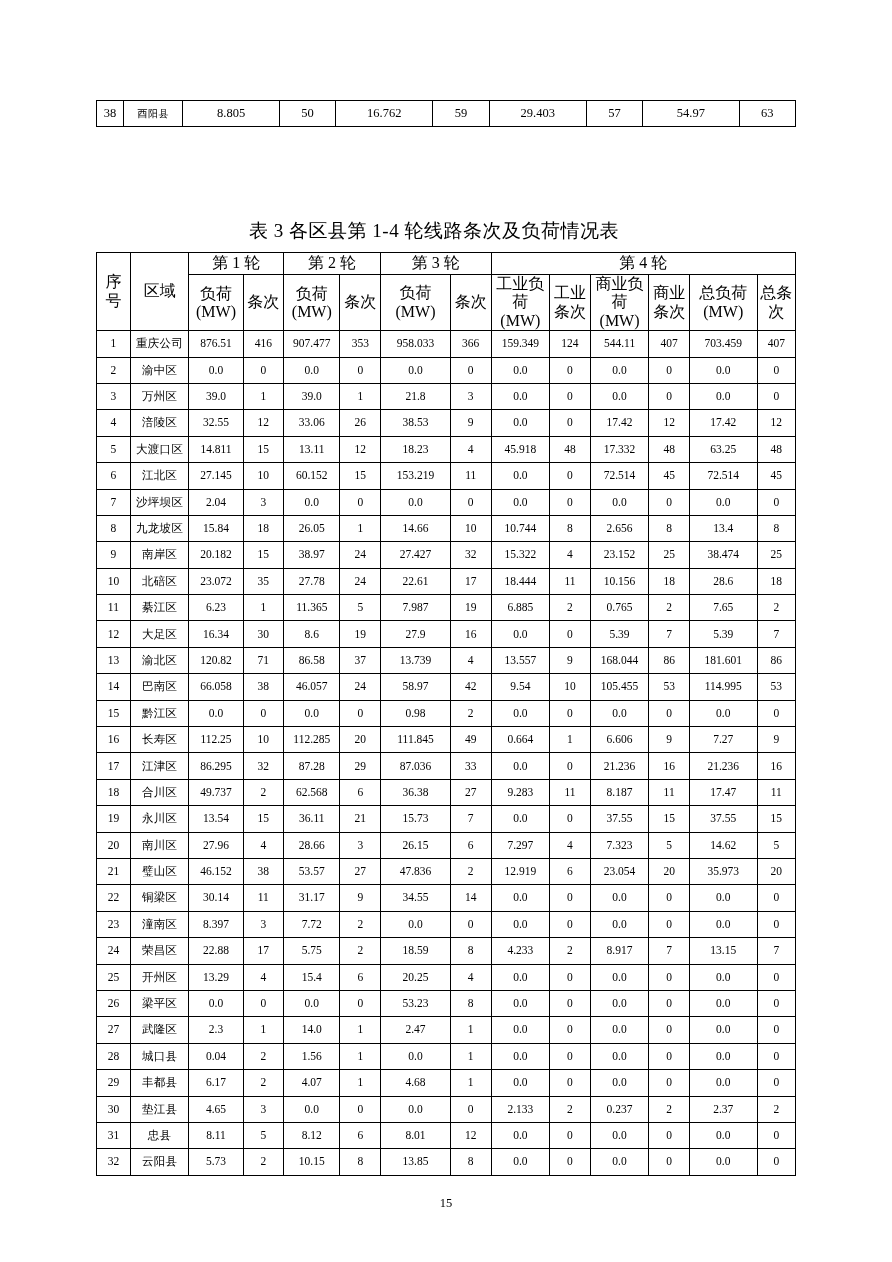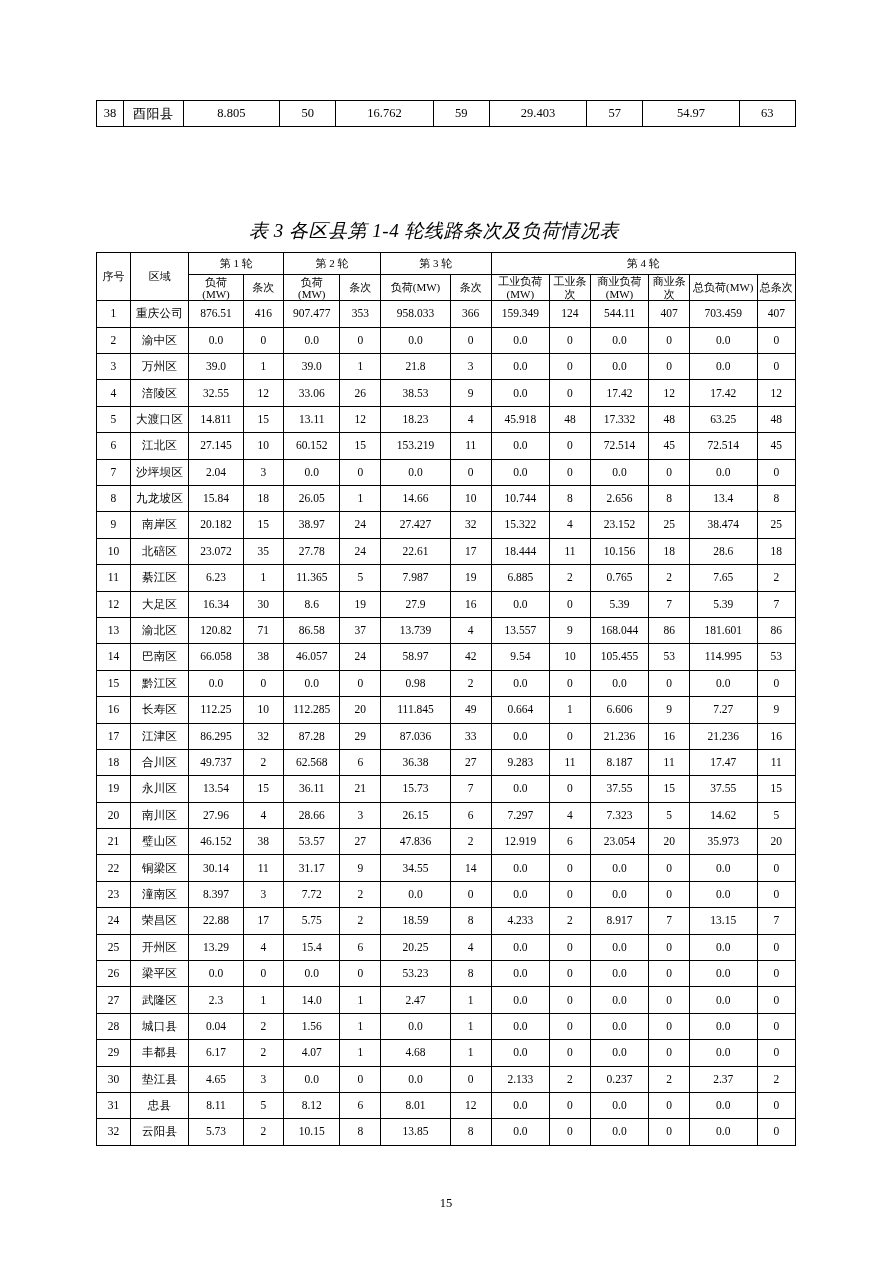--- a/index.html
+++ b/index.html
@@ -39,35 +39,34 @@
     vertical-align: middle;
     font-weight: normal;
     font-family: "Liberation Serif", "DejaVu Serif", serif;
     padding: 0;
   }
   .top-table td {
     height: 25px;
     font-size: 12.5px;
   }
   .top-table td.num { width: 28px; }
-  .top-table td.region { width: 66px; font-size: 13px; letter-spacing: 0.5px;}
+  .top-table td.region { width: 66px; font-size: 10px; letter-spacing: 0.5px;}
   .top-table td.big { width: 106px; }
   .top-table td.small { width: 62px; }
 
   
   .table-title {
     position: absolute;
     top: 218px;
     left: 0;
     width: 868px;
     text-align: center;
     font-size: 19px;
     font-family: "Liberation Serif", "DejaVu Serif", serif;
     letter-spacing: 0.5px;
-    font-style: italic;
   }
 
   
   .main-table-wrap {
     position: absolute;
     top: 252px;
     left: 96px;
   }
   table.main {
     border-collapse: collapse;
@@ -77,21 +76,21 @@
   table.main td, table.main th {
     border: 1px solid #000;
     text-align: center;
     vertical-align: middle;
     font-weight: normal;
     padding: 0 1px;
     font-size: 11.5px;
     line-height: 1.15;
   }
   table.main thead td {
-    font-size: 11px;
+    font-size: 16px;
   }
   .c-seq   { width: 30px; }
   .c-area  { width: 52px; }
   .c-l1    { width: 48px; }
   .c-c1    { width: 36px; }
   .c-l2    { width: 50px; }
   .c-c2    { width: 36px; }
   .c-l3    { width: 62px; }
   .c-c3    { width: 36px; }
   .c-ind   { width: 52px; }

